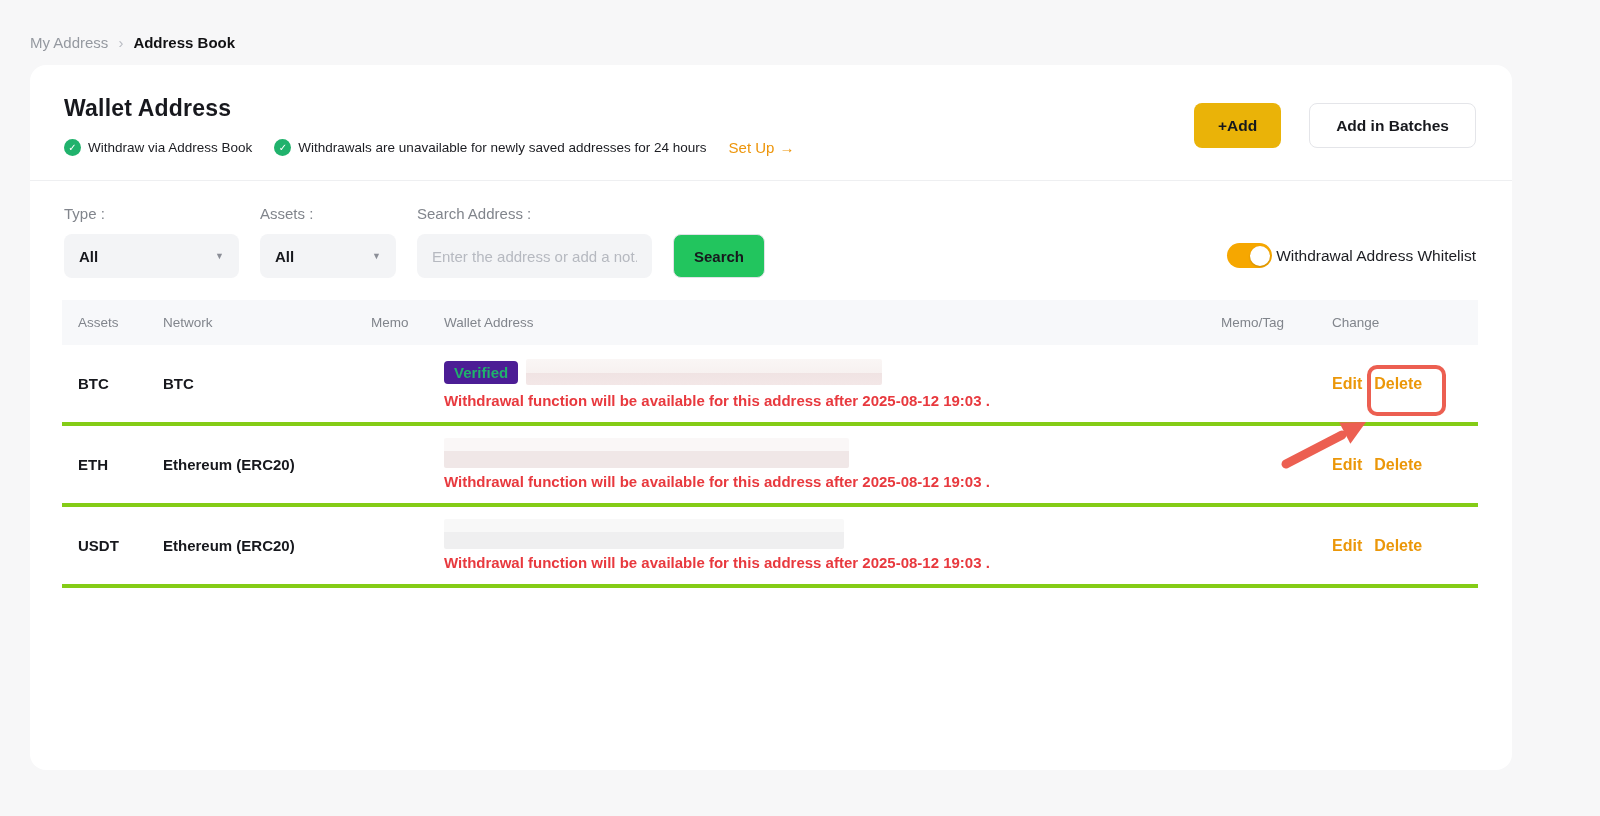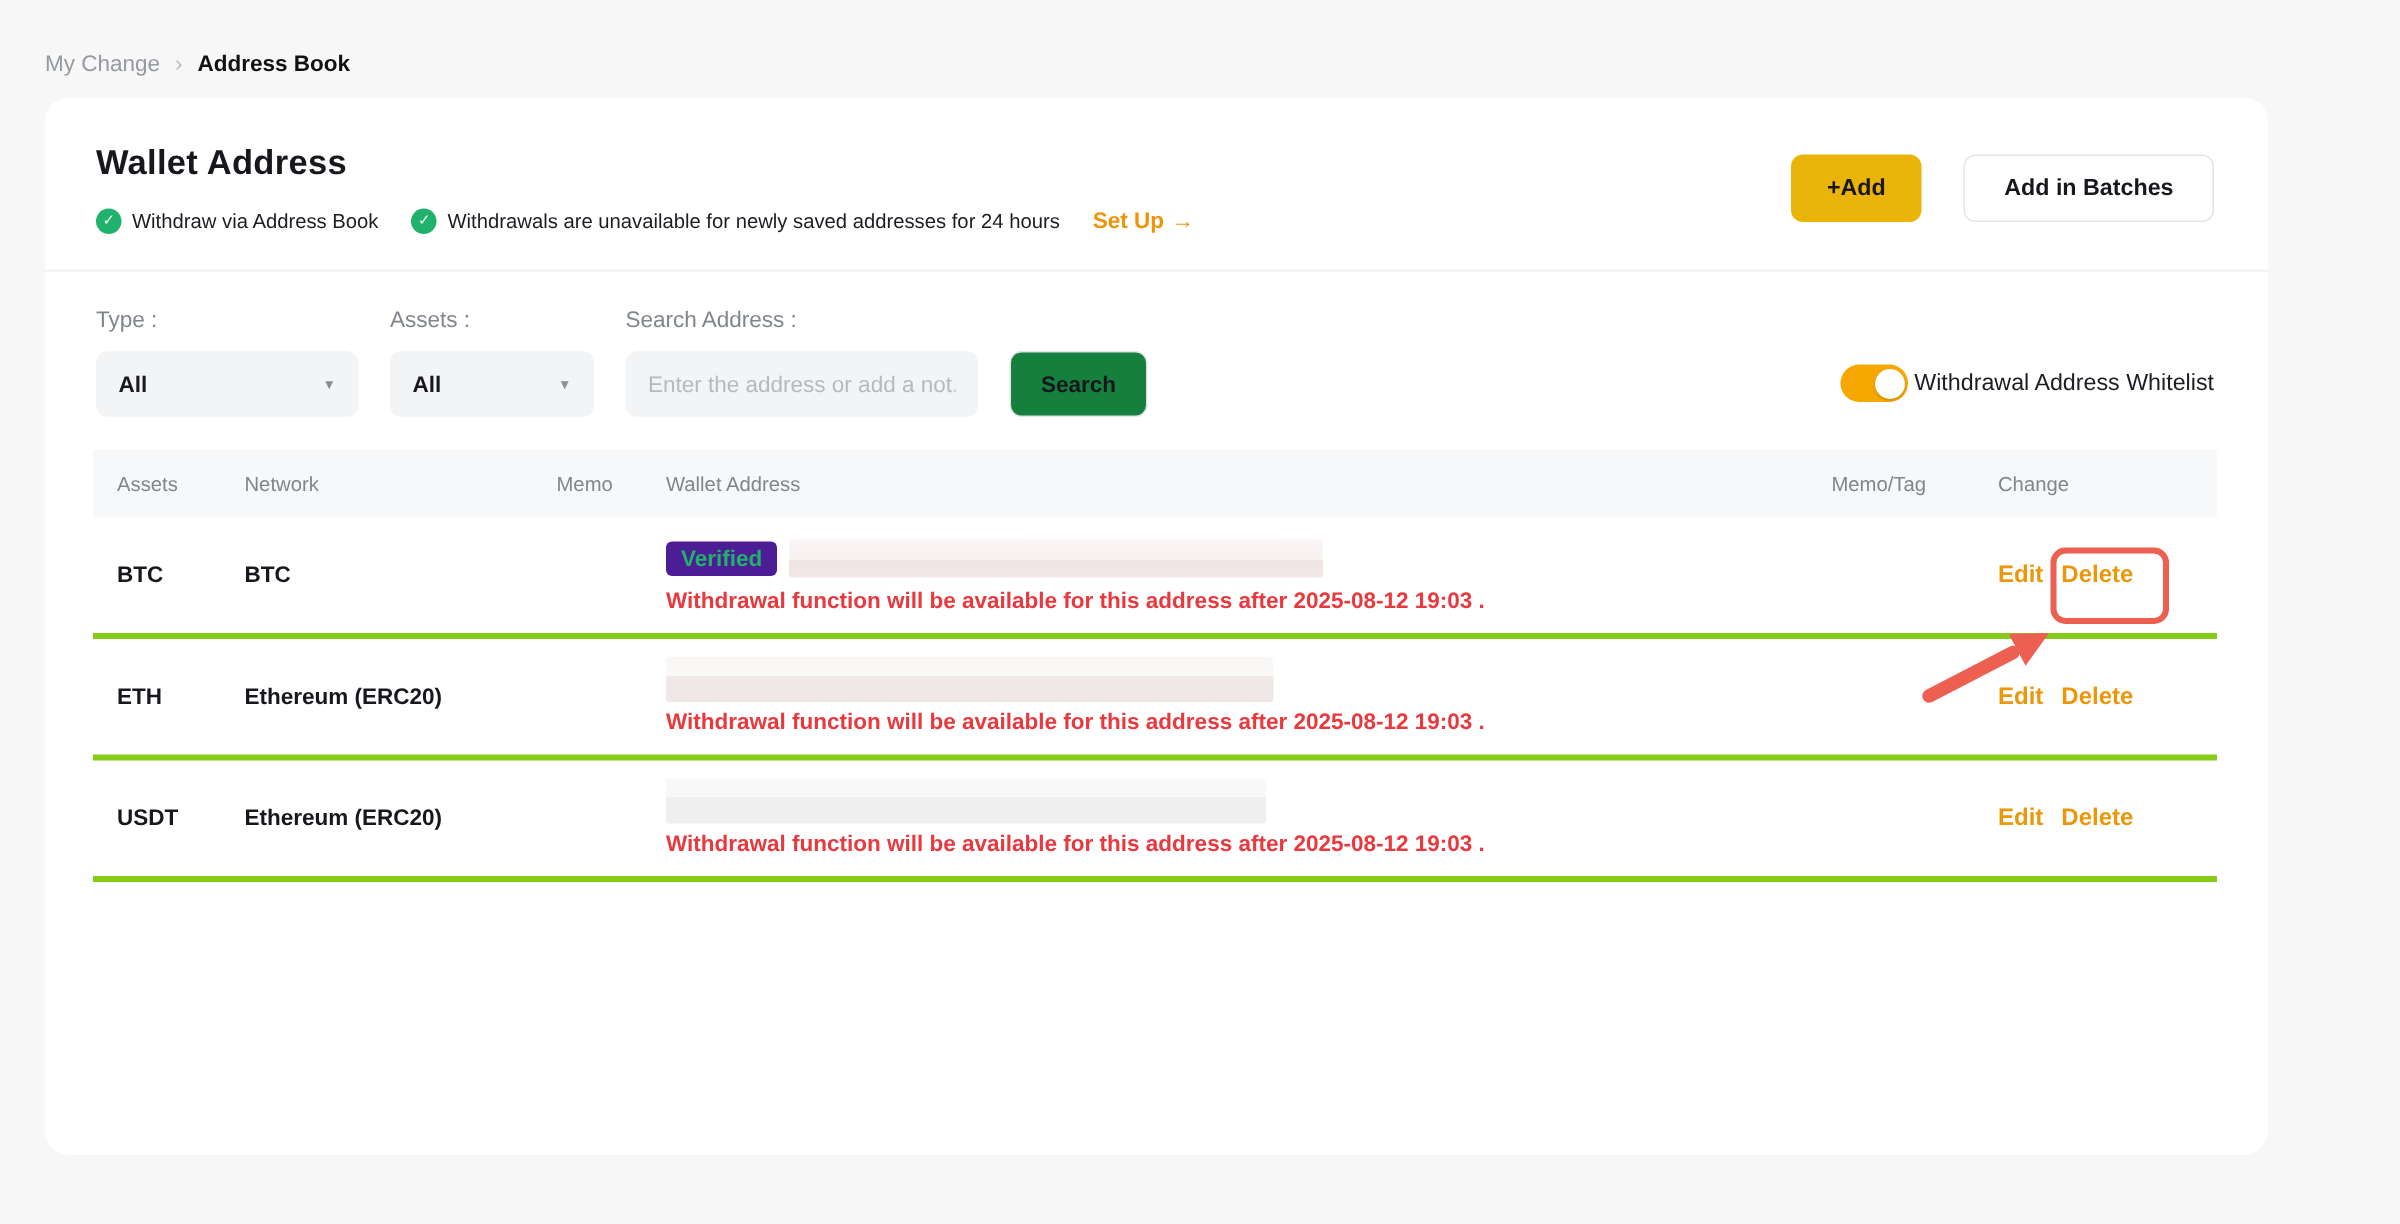--- a/index.html
+++ b/index.html
@@ -27,21 +27,21 @@
   
   .card-header { display:flex; align-items:center; justify-content:space-between; padding:30px 36px 24px 34px; }
   .page-title { font-size:23px; font-weight:700; color:#17181D; letter-spacing:.2px; }
   .notices { display:flex; align-items:center; gap:22px; margin-top:17px; }
   .notice { display:flex; align-items:center; gap:7px; font-size:13.5px; color:#1C1D22; }
   .check-circle {
     width:17px; height:17px; border-radius:50%; background:#20B26C; color:#fff;
     display:inline-flex; align-items:center; justify-content:center;
     font-size:10px; font-weight:700; flex:0 0 auto;
   }
-  .setup-link { display:flex; align-items:center; gap:5px; color:#ED950A; font-weight:700; font-size:15px; cursor:pointer; }
+  .setup-link { display:flex; align-items:center; gap:5px; color:#ED950A; font-weight:400; font-size:15px; cursor:pointer; }
   .header-buttons { display:flex; align-items:center; gap:28px; }
   .btn-add {
     background:#eab308; border:none; border-radius:8px; color:#17181D;
     font-weight:700; font-size:15.5px; padding:0 24px; height:45px; cursor:pointer;
     font-family:inherit;
   }
   .btn-batches {
     background:#fff; border:1px solid #E4E5E9; border-radius:8px; color:#17181D;
     font-weight:700; font-size:15.5px; padding:0 26px; height:45px; cursor:pointer;
     font-family:inherit;
@@ -61,21 +61,21 @@
   .dropdown.type { width:175px; }
   .dropdown.assets { width:136px; }
   .dropdown-value { font-size:15px; font-weight:700; color:#17181D; }
   .caret { font-size:9px; color:#8B8E97; }
   .search-input {
     width:235px; height:44px; background:#F3F4F6; border:none; border-radius:8px;
     padding:0 15px; font-size:15px; font-family:inherit; color:#17181D; outline:none;
   }
   .search-input::placeholder { color:#B6B9C0; }
   .btn-search {
-    width:92px; height:44px; background:#15803d; border:1px solid #E0E2E6; border-radius:8px;
+    width:92px; height:44px; background:#22c55e; border:1px solid #E0E2E6; border-radius:8px;
     font-size:15px; font-weight:700; color:#17181D; cursor:pointer; font-family:inherit;
   }
   .whitelist { display:flex; align-items:center; gap:4px; padding-bottom:10px; }
   .toggle {
     width:45px; height:25px; border-radius:13px; background:#F6A700; position:relative; cursor:pointer;
   }
   .toggle-knob {
     position:absolute; right:2.5px; top:2.5px; width:20px; height:20px; border-radius:50%;
     background:#fff; box-shadow:0 1px 2px rgba(0,0,0,.18);
   }
@@ -114,21 +114,21 @@
   .anno-box {
     position:absolute; left:1367px; top:365px; width:79px; height:51px;
     border:4px solid #EC5F51; border-radius:10px; pointer-events:none;
   }
   .anno-arrow { position:absolute; left:1278px; top:404px; pointer-events:none; }
 </style>
 </head>
 <body>
 
 <div class="breadcrumb">
-  <span class="crumb-parent">My Change</span>
+  <span class="crumb-parent">My Address</span>
   <span class="crumb-sep">›</span>
   <span class="crumb-current">Address Book</span>
 </div>
 
 <div class="card">
 
   <div class="card-header">
     <div>
       <div class="page-title">Wallet Address</div>
       <div class="notices">

